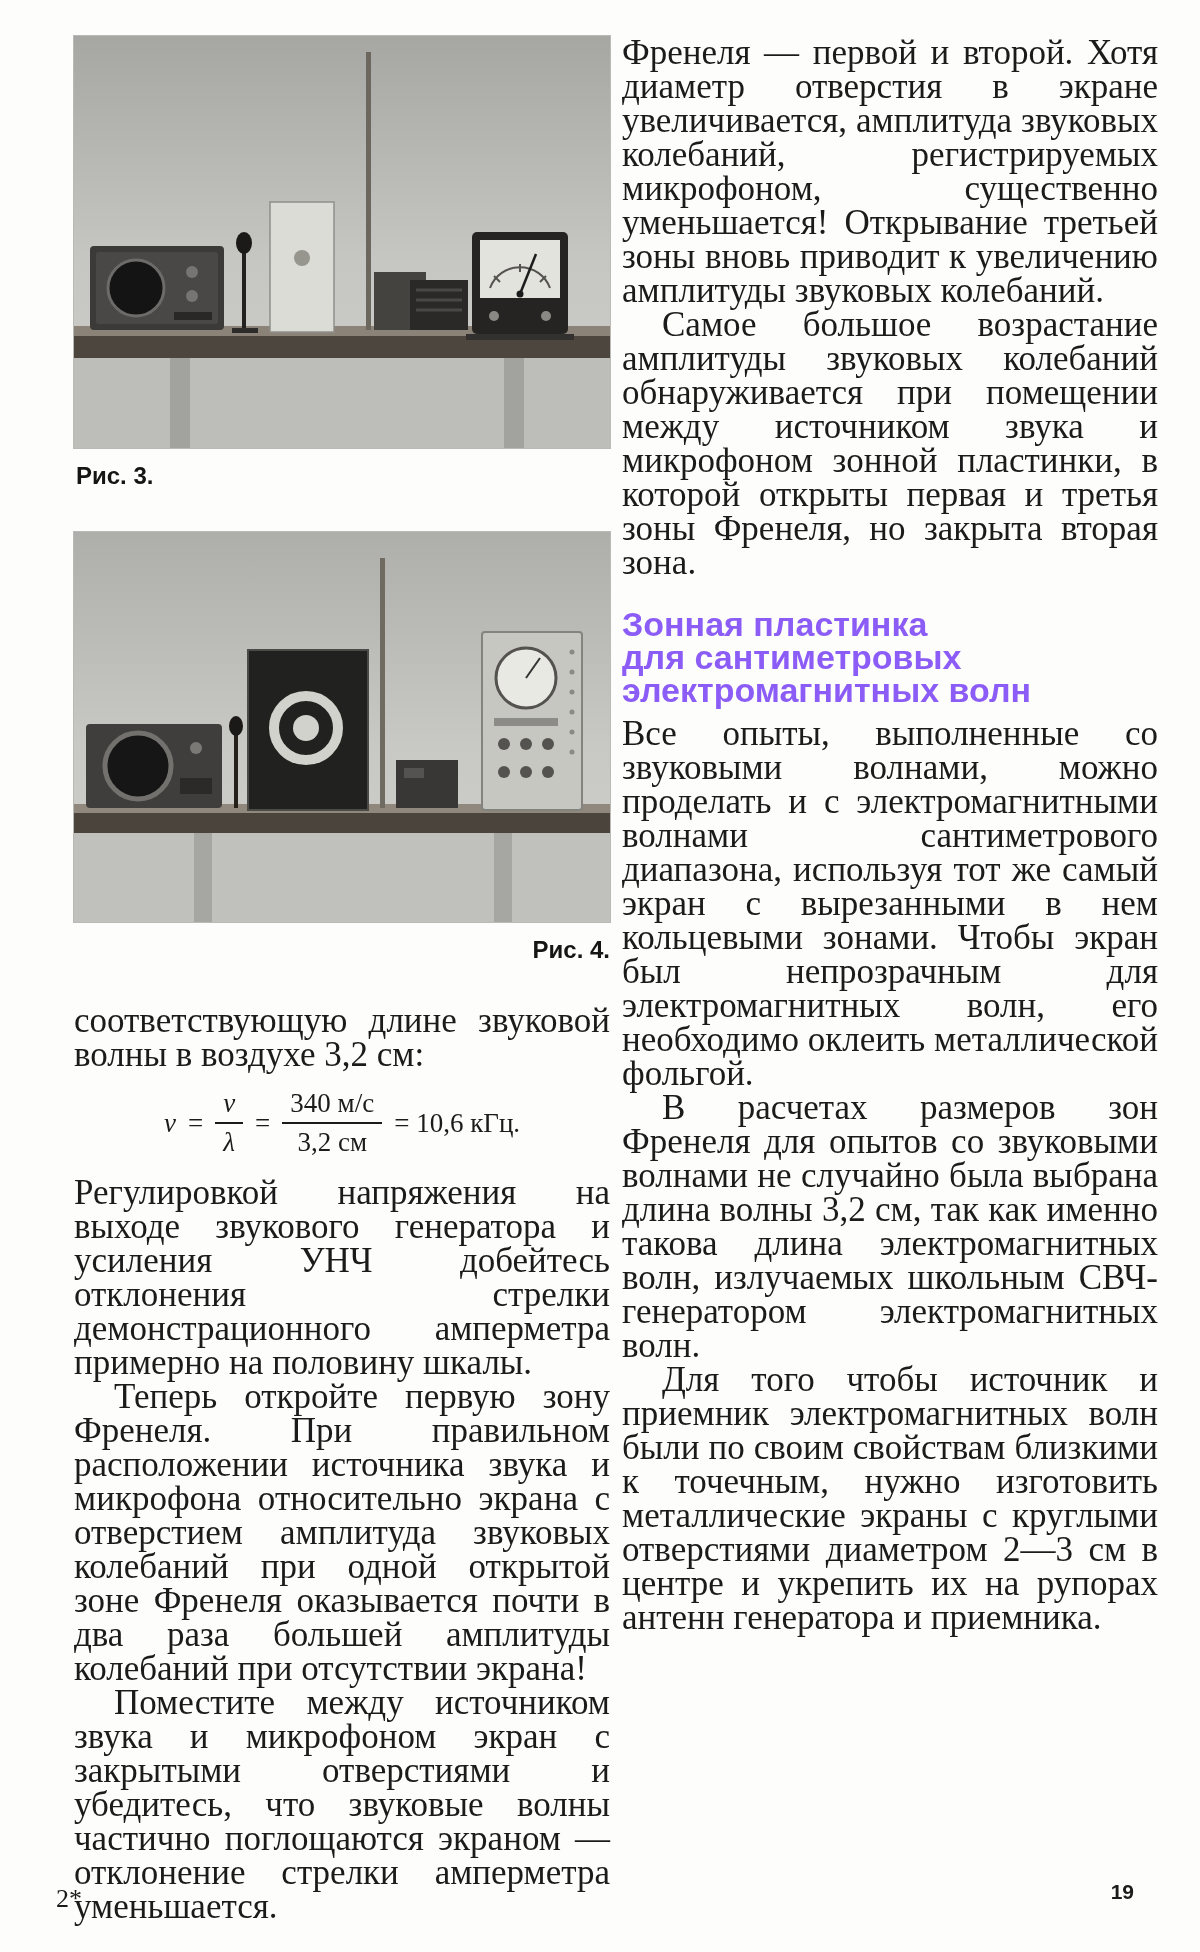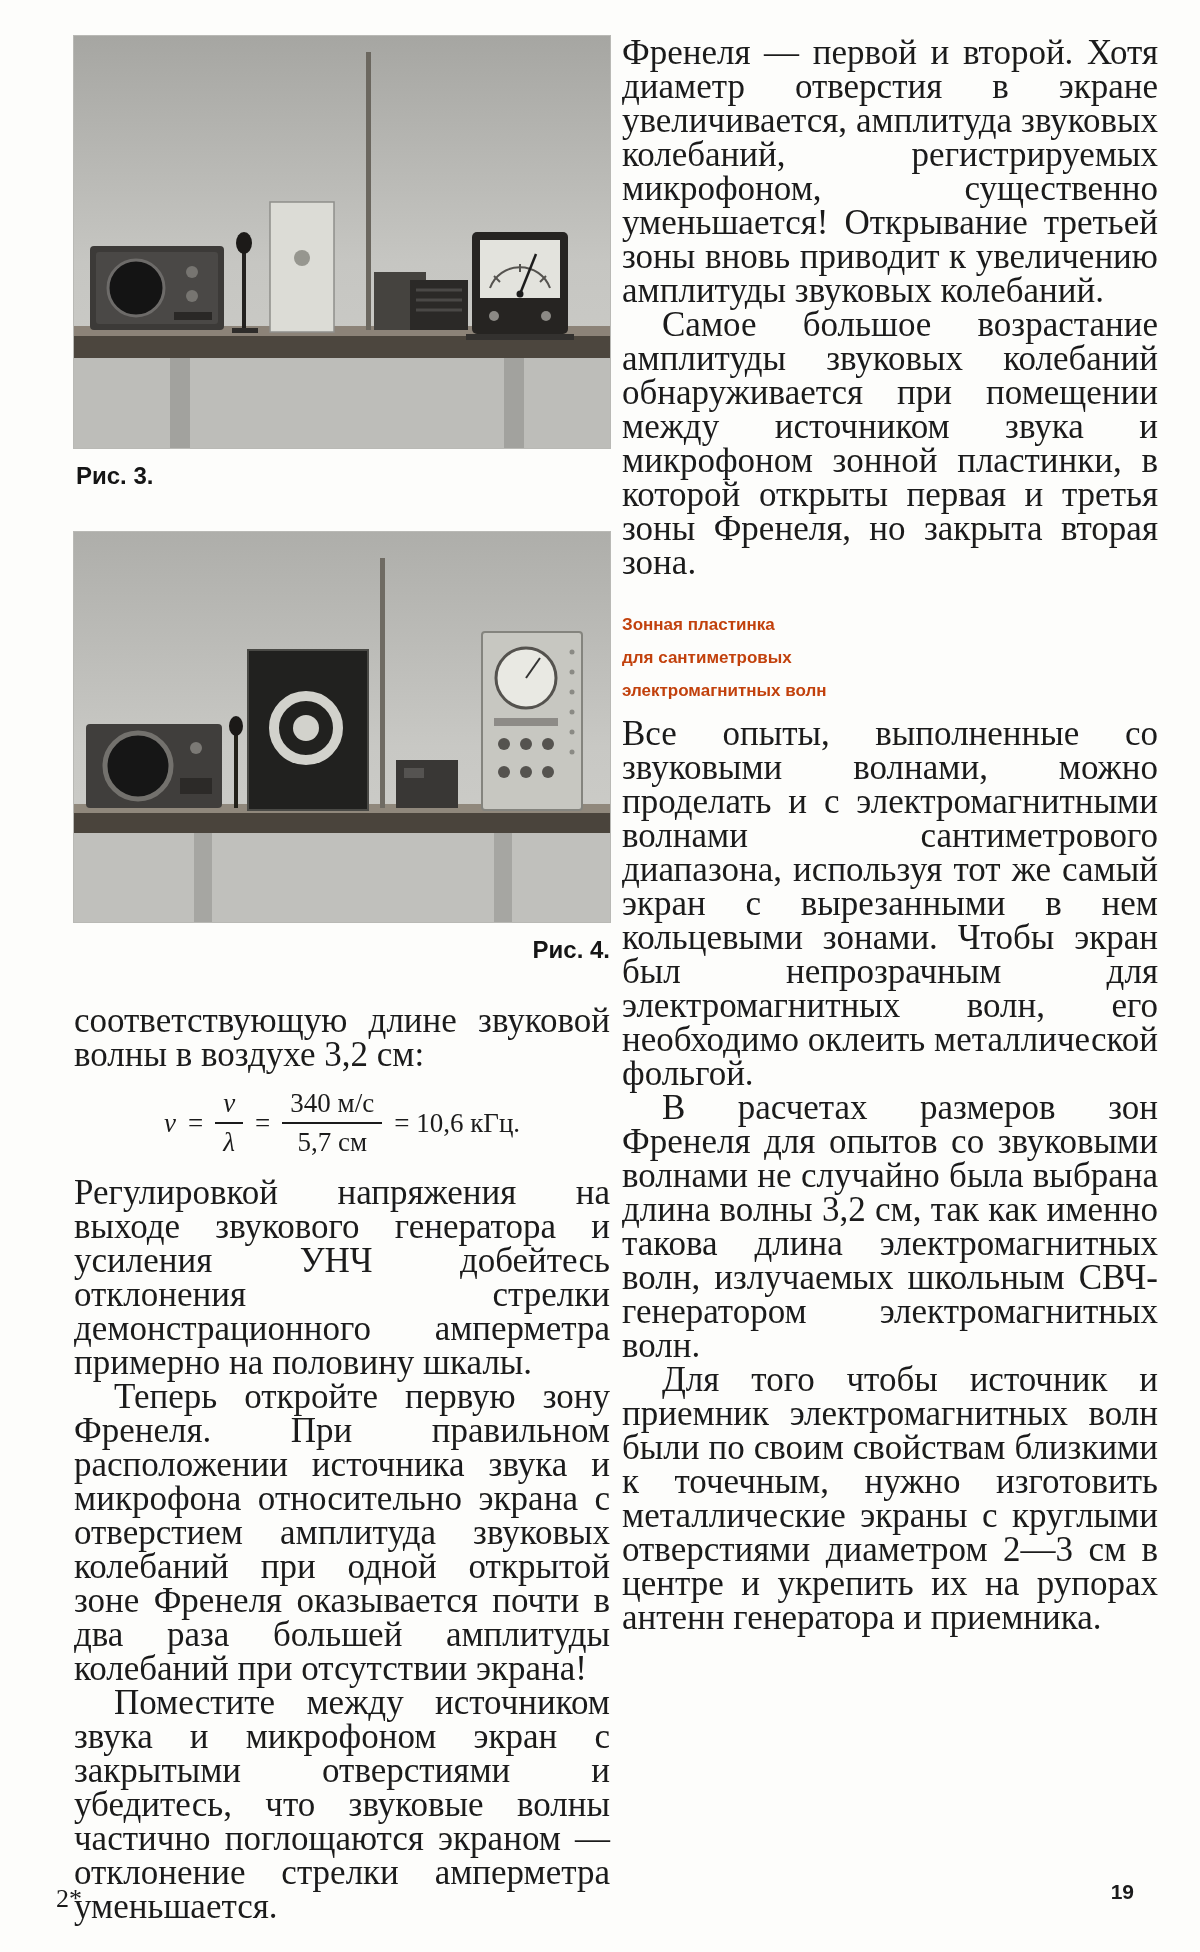--- a/index.html
+++ b/index.html
@@ -31,25 +31,25 @@
     font-size:24px;
     margin:14px 0 0 2px;
     color:#151515;
   }
   .fig4-wrap { margin-top:42px;text-align:right; }
   .left-text { margin-top:40px; }
 
   .subheading {
     font-family:"Liberation Sans", sans-serif;
     font-weight:bold;
-    font-size:17px;
+    font-size:34px;
     line-height:33px;
     white-space:pre-line;
     margin:28px 0 10px 0;
-    color:#c2410c;
+    color:#8b5cf6;
   }
 
   .formula {
     font-size:27px;
     margin:16px 0 18px 0;
     display:flex;
     align-items:center;
     justify-content:center;
     gap:12px;
   }
@@ -209,21 +209,21 @@
       <div class="formula">
         <span class="var">ν</span>
         <span>=</span>
         <span class="frac">
           <span class="num var">v</span>
           <span class="den var">λ</span>
         </span>
         <span>=</span>
         <span class="frac">
           <span class="num">340 м/с</span>
-          <span class="den">5,7 см</span>
+          <span class="den">3,2 см</span>
         </span>
         <span>= 10,6 кГц.</span>
       </div>
 
       <p>Регулировкой напряжения на выходе звукового генератора и усиления УНЧ добейтесь отклонения стрелки демонстрационного амперметра примерно на половину шкалы.</p>
       <p class="indent">Теперь откройте первую зону Френеля. При правильном расположении источника звука и микрофона относительно экрана с отверстием амплитуда звуковых колебаний при одной открытой зоне Френеля оказывается почти в два раза большей амплитуды колебаний при отсутствии экрана!</p>
       <p class="indent">Поместите между источником звука и микрофоном экран с закрытыми отверстиями и убедитесь, что звуковые волны частично поглощаются экраном — отклонение стрелки амперметра уменьшается.</p>
     </div>
   </div>
 

